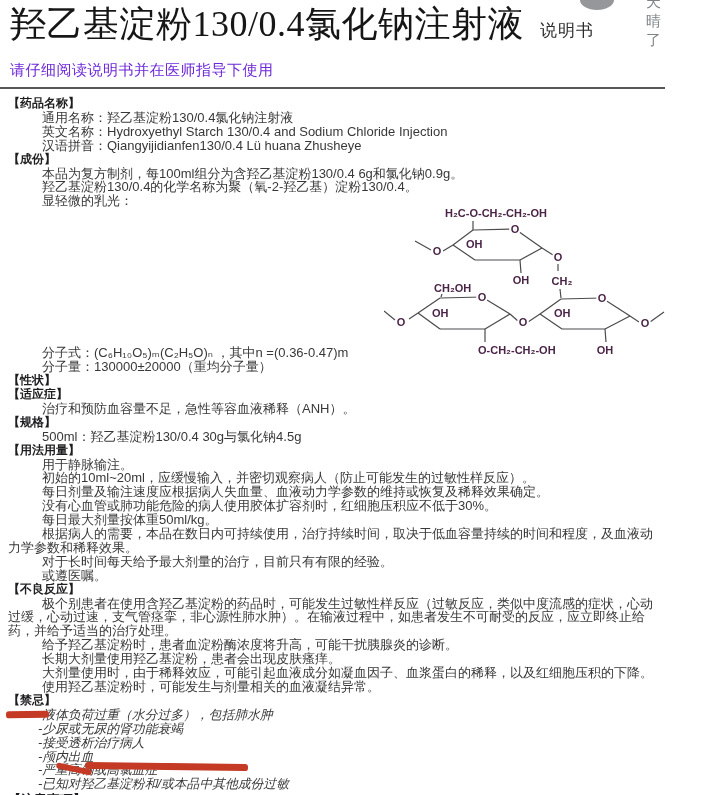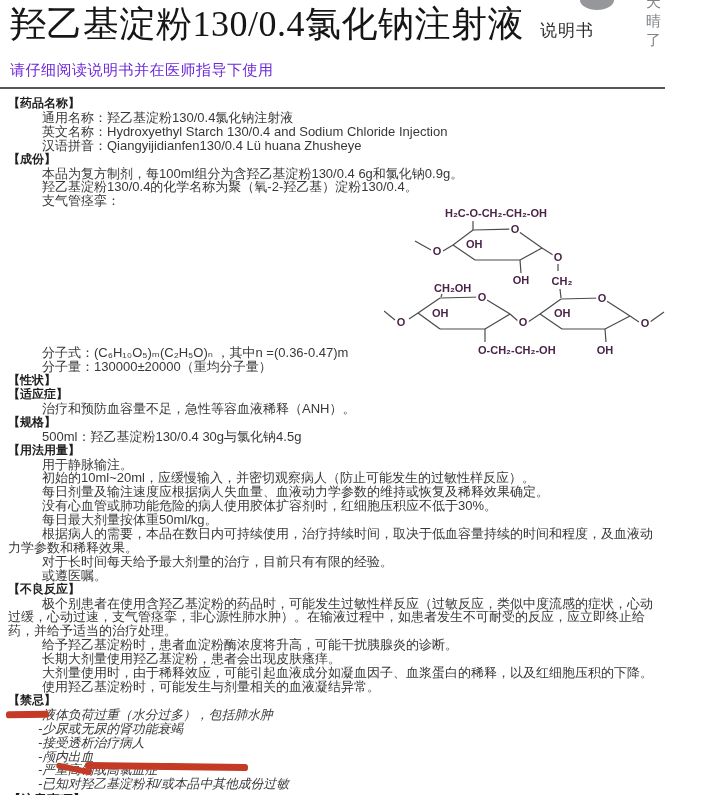--- a/index.html
+++ b/index.html
@@ -50,21 +50,21 @@
       <div class="sec-h">【药品名称】</div>
       <p class="ln">通用名称：羟乙基淀粉130/0.4氯化钠注射液</p>
       <p class="ln">英文名称：Hydroxyethyl Starch 130/0.4 and Sodium Chloride Injection</p>
       <p class="ln">汉语拼音：Qiangyijidianfen130/0.4 Lü huana Zhusheye</p>
     </div>
 
     <div class="sec">
       <div class="sec-h">【成份】</div>
       <p class="ln">本品为复方制剂，每100ml组分为含羟乙基淀粉130/0.4 6g和氯化钠0.9g。</p>
       <p class="ln">羟乙基淀粉130/0.4的化学名称为聚（氧-2-羟乙基）淀粉130/0.4。</p>
-      <p class="ln">支气管痉挛：</p>
+      <p class="ln">显轻微的乳光：</p>
 
       <div class="structure">
         <svg width="330" height="165" viewBox="0 0 330 165">
 
           <line x1="89" y1="30" x2="131" y2="29"></line>
             <line x1="131" y1="29" x2="158" y2="48"></line>
           <line x1="158" y1="48" x2="136" y2="60"></line>
             <line x1="136" y1="60" x2="91" y2="60"></line>
           <line x1="91" y1="60" x2="69" y2="45"></line>
             <line x1="69" y1="45" x2="89" y2="30"></line>

